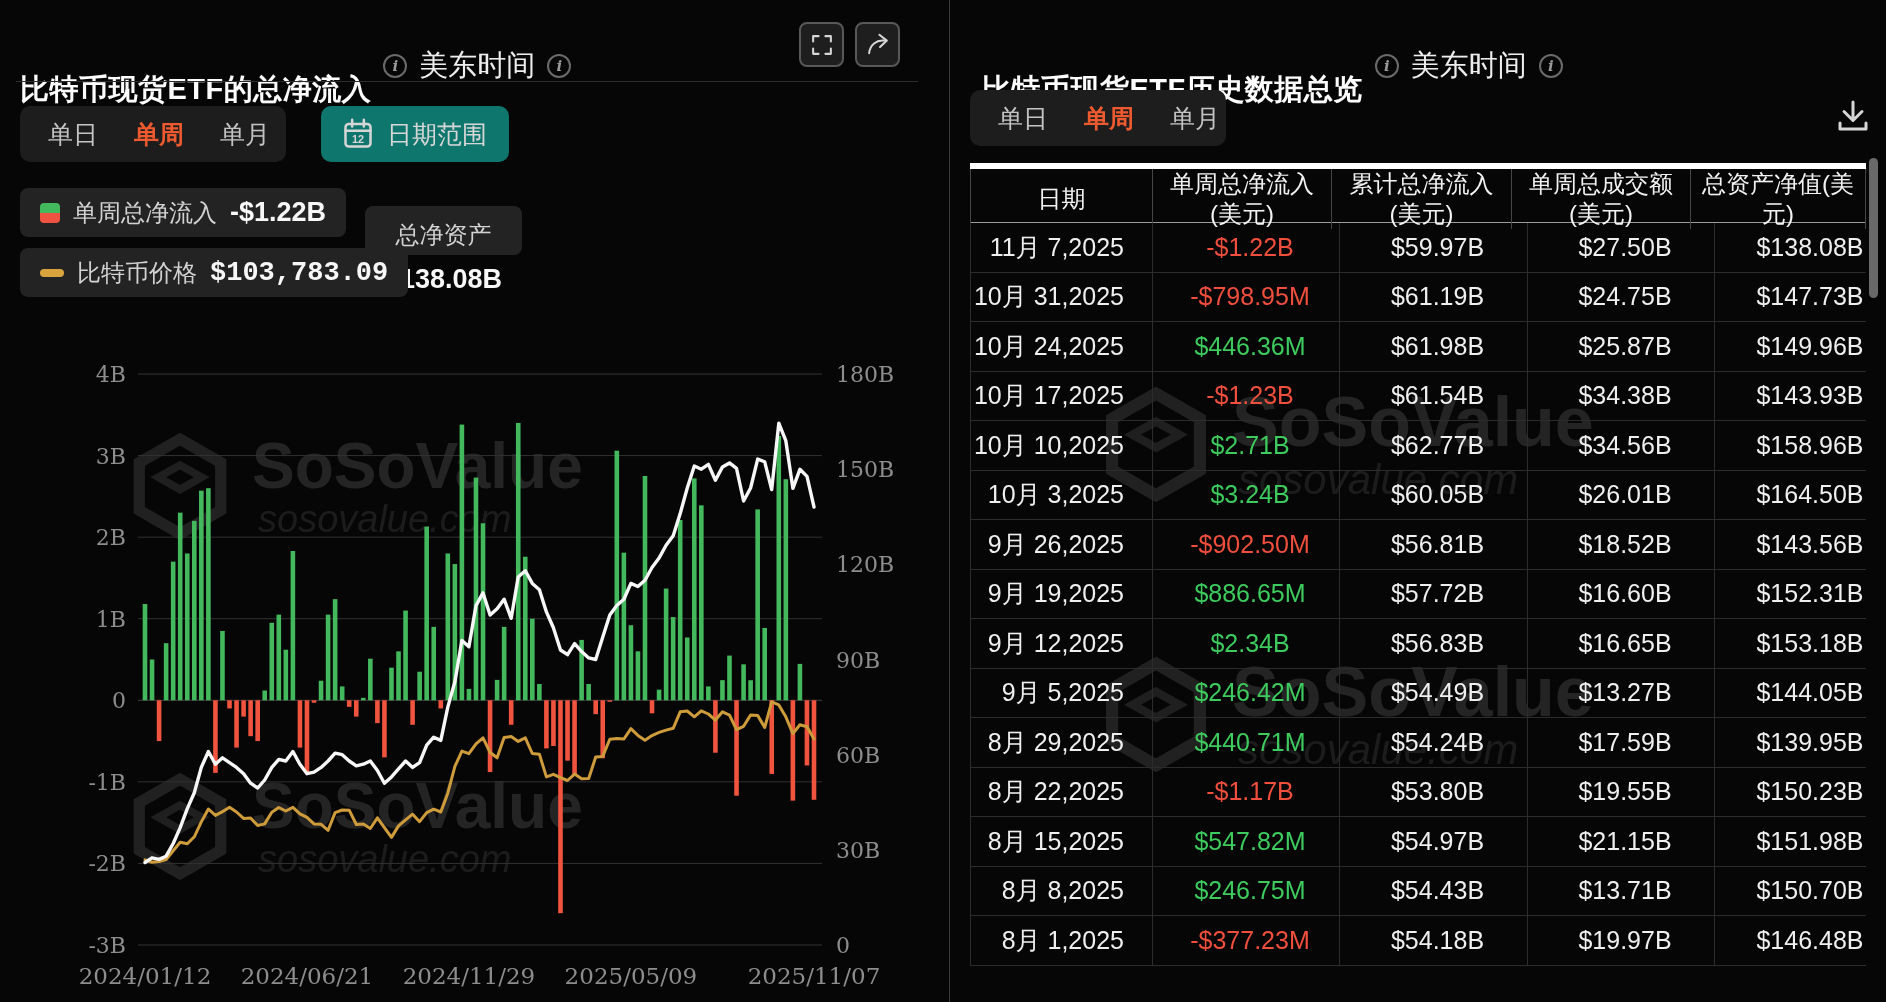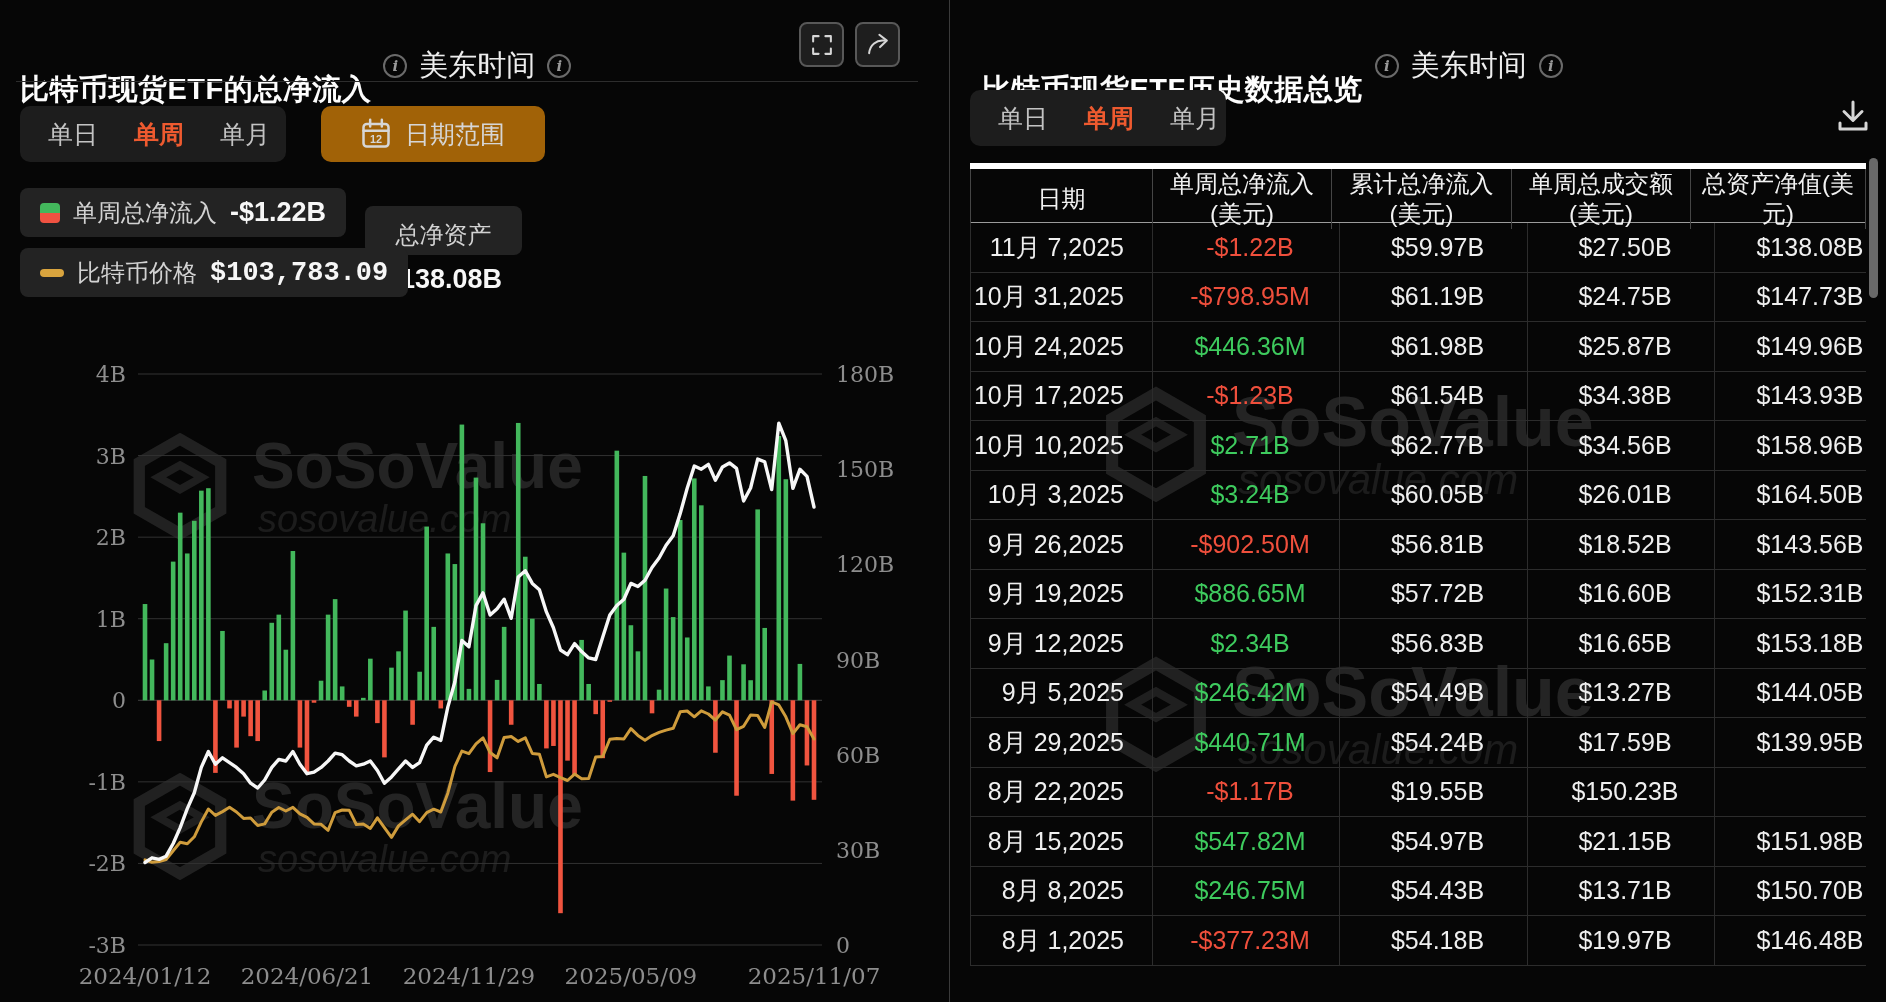--- a/index.html
+++ b/index.html
@@ -16,22 +16,22 @@
   .tz-label { font-size:29px; color:#ededed; }
   .info-icon { width:24px; height:24px; border:2px solid #6a6a6a; border-radius:50%;
                display:inline-flex; align-items:center; justify-content:center;
                font:italic 700 15px "DejaVu Serif", serif; color:#9a9a9a; flex:0 0 auto; }
   #left-title-divider { position:absolute; left:16px; top:81px; width:902px; height:1px; background:#2d2d2d; }
   
   .tab-group { position:absolute; background:#1d1d1d; border-radius:10px; display:flex;
                align-items:center; height:56px; padding:0 10px; }
   .tab { font-size:25px; color:#c3c3c3; padding:0 18px; cursor:pointer; white-space:nowrap; }
   .tab.active { color:#ee5a2f; font-weight:700; }
-  .date-range-btn { position:absolute; background:#a16207; border-radius:10px; height:56px;
-                    display:flex; align-items:center; gap:14px; padding:0 40px; color:#d6d6d6; font-size:25px; }
+  .date-range-btn { position:absolute; background:#0f766e; border-radius:10px; height:56px;
+                    display:flex; align-items:center; gap:14px; padding:0 22px; color:#d6d6d6; font-size:25px; }
   .icon-btn { position:absolute; width:45px; height:45px; background:#1e1e1e; border:2px solid #585858;
               border-radius:8px; display:flex; align-items:center; justify-content:center; }
   
   .legend-chip { position:absolute; height:49px; background:#232323; border-radius:8px;
                  display:flex; align-items:center; gap:13px; padding:0 20px; }
   .legend-label { font-size:24px; color:#d2d2d2; white-space:nowrap; }
   .legend-value { font-size:27px; font-weight:700; color:#f7f7f7; white-space:nowrap; }
   .swatch-split { width:20px; height:20px; border-radius:4px;
                   background:linear-gradient(to bottom, #43b85c 0 50%, #ef5241 50% 100%); }
   .swatch-dash { width:24px; height:8px; border-radius:4px; }
@@ -415,20 +415,21 @@
         <div class="tr">
           <div class="td">8月 29,2025</div>
           <div class="td up">$440.71M</div>
           <div class="td">$54.24B</div>
           <div class="td">$17.59B</div>
           <div class="td">$139.95B</div>
         </div>
         <div class="tr">
           <div class="td">8月 22,2025</div>
           <div class="td down">-$1.17B</div>
+          <div class="td">$53.80B</div>
           <div class="td">$19.55B</div>
           <div class="td">$150.23B</div>
         </div>
         <div class="tr">
           <div class="td">8月 15,2025</div>
           <div class="td up">$547.82M</div>
           <div class="td">$54.97B</div>
           <div class="td">$21.15B</div>
           <div class="td">$151.98B</div>
         </div>

